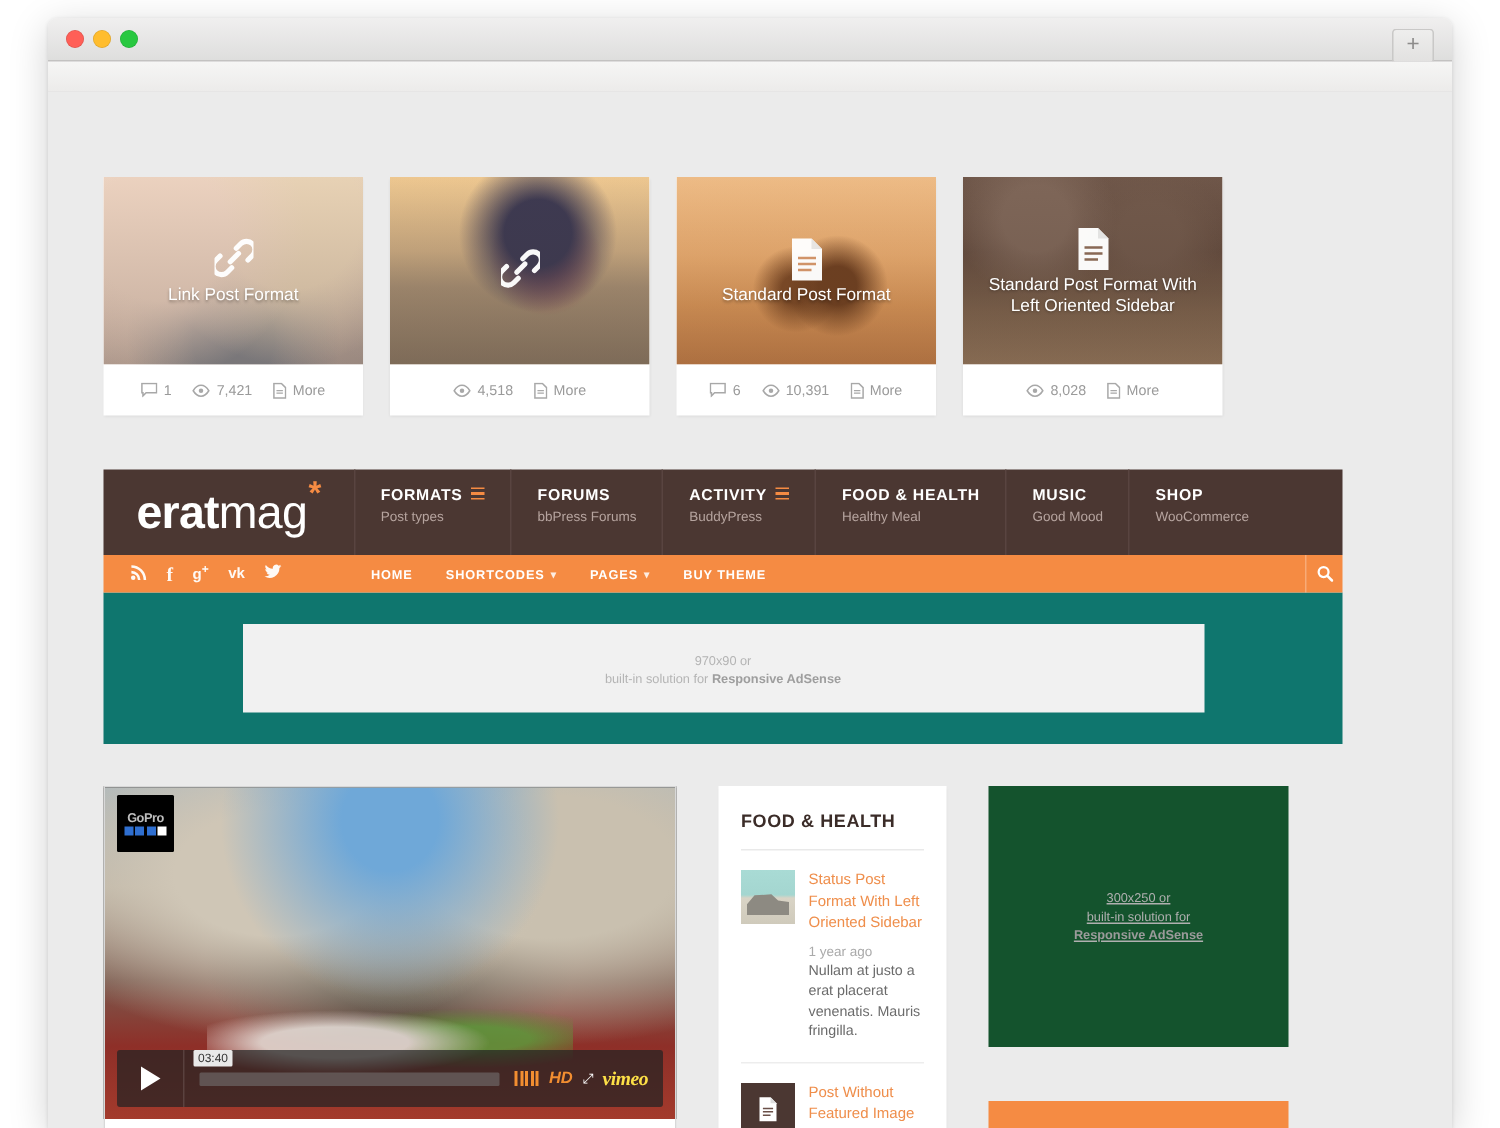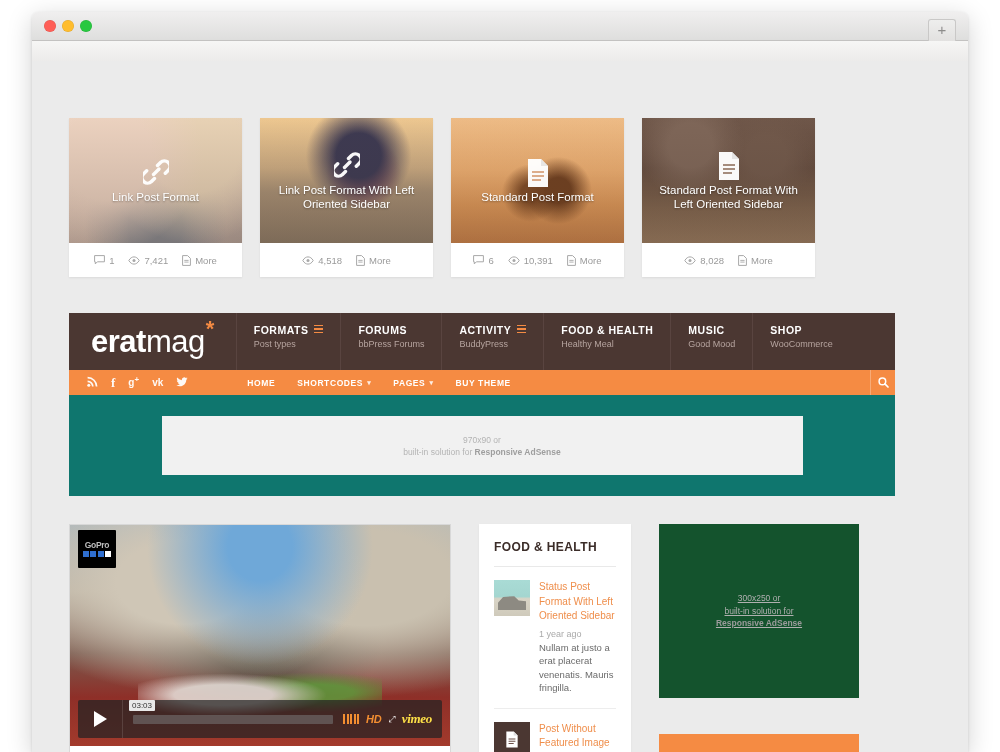--- a/index.html
+++ b/index.html
@@ -250,21 +250,20 @@
                    radial-gradient(circle at 60% 44%, #c46a62 0 9%, transparent 30%),
                    linear-gradient(180deg,#f7cf94 0%,#f2c98e 40%,#d9b682 58%,#b99b6e 100%);"></div>
             <div class="thumb-veil" style="background:linear-gradient(180deg,rgba(60,55,70,.05) 0%,rgba(60,55,70,.40) 60%,rgba(55,50,62,.46) 100%);"></div>
             <svg class="fmt-icon" viewBox="0 0 26 30" style="position:relative;z-index:3;">
               <g fill="none" stroke="#fff" stroke-width="3.4" stroke-linecap="round">
                 <path d="M10.5 16.5 L16 11"></path>
                 <path d="M14.5 7.5 L17.5 4.5 a5.5 5.5 0 0 1 7.8 7.8 L22.3 15.3"></path>
                 <path d="M11.5 20.5 L8.5 23.5 a5.5 5.5 0 0 1 -7.8 -7.8 L3.7 12.7"></path>
               </g>
             </svg>
-            <div class="card-title">Link Post Format With Left Oriented Sidebar</div>
           </div>
           <div class="card-meta">
             <span class="meta-it">
               <svg width="12" height="9" viewBox="0 0 12 9">
                 <path d="M.8 4.5C2.3 2 4 .9 6 .9s3.7 1.1 5.2 3.6C9.7 7 8 8.1 6 8.1S2.3 7 .8 4.5z" fill="none" stroke="#a8a8a8" stroke-width="1"></path>
                 <circle cx="6" cy="4.5" r="1.5" fill="#a8a8a8"></circle>
               </svg>
               <span>4,518</span>
             </span>
             <span class="meta-it">
@@ -480,21 +479,21 @@
                   <i></i>
                   <i></i>
                 </span>
             </div>
 
             <div class="vctrl">
               <div class="playbtn">
                   <i></i>
                 </div>
               <div class="vtrack">
-                <span class="vtime">03:03</span>
+                <span class="vtime">03:40</span>
               </div>
               <div class="vright">
                 <span class="vbars">
                     <i></i>
                     <i></i>
                     <i></i>
                     <i></i>
                     <i></i>
                   </span>
                 <span class="vhd">HD</span>

